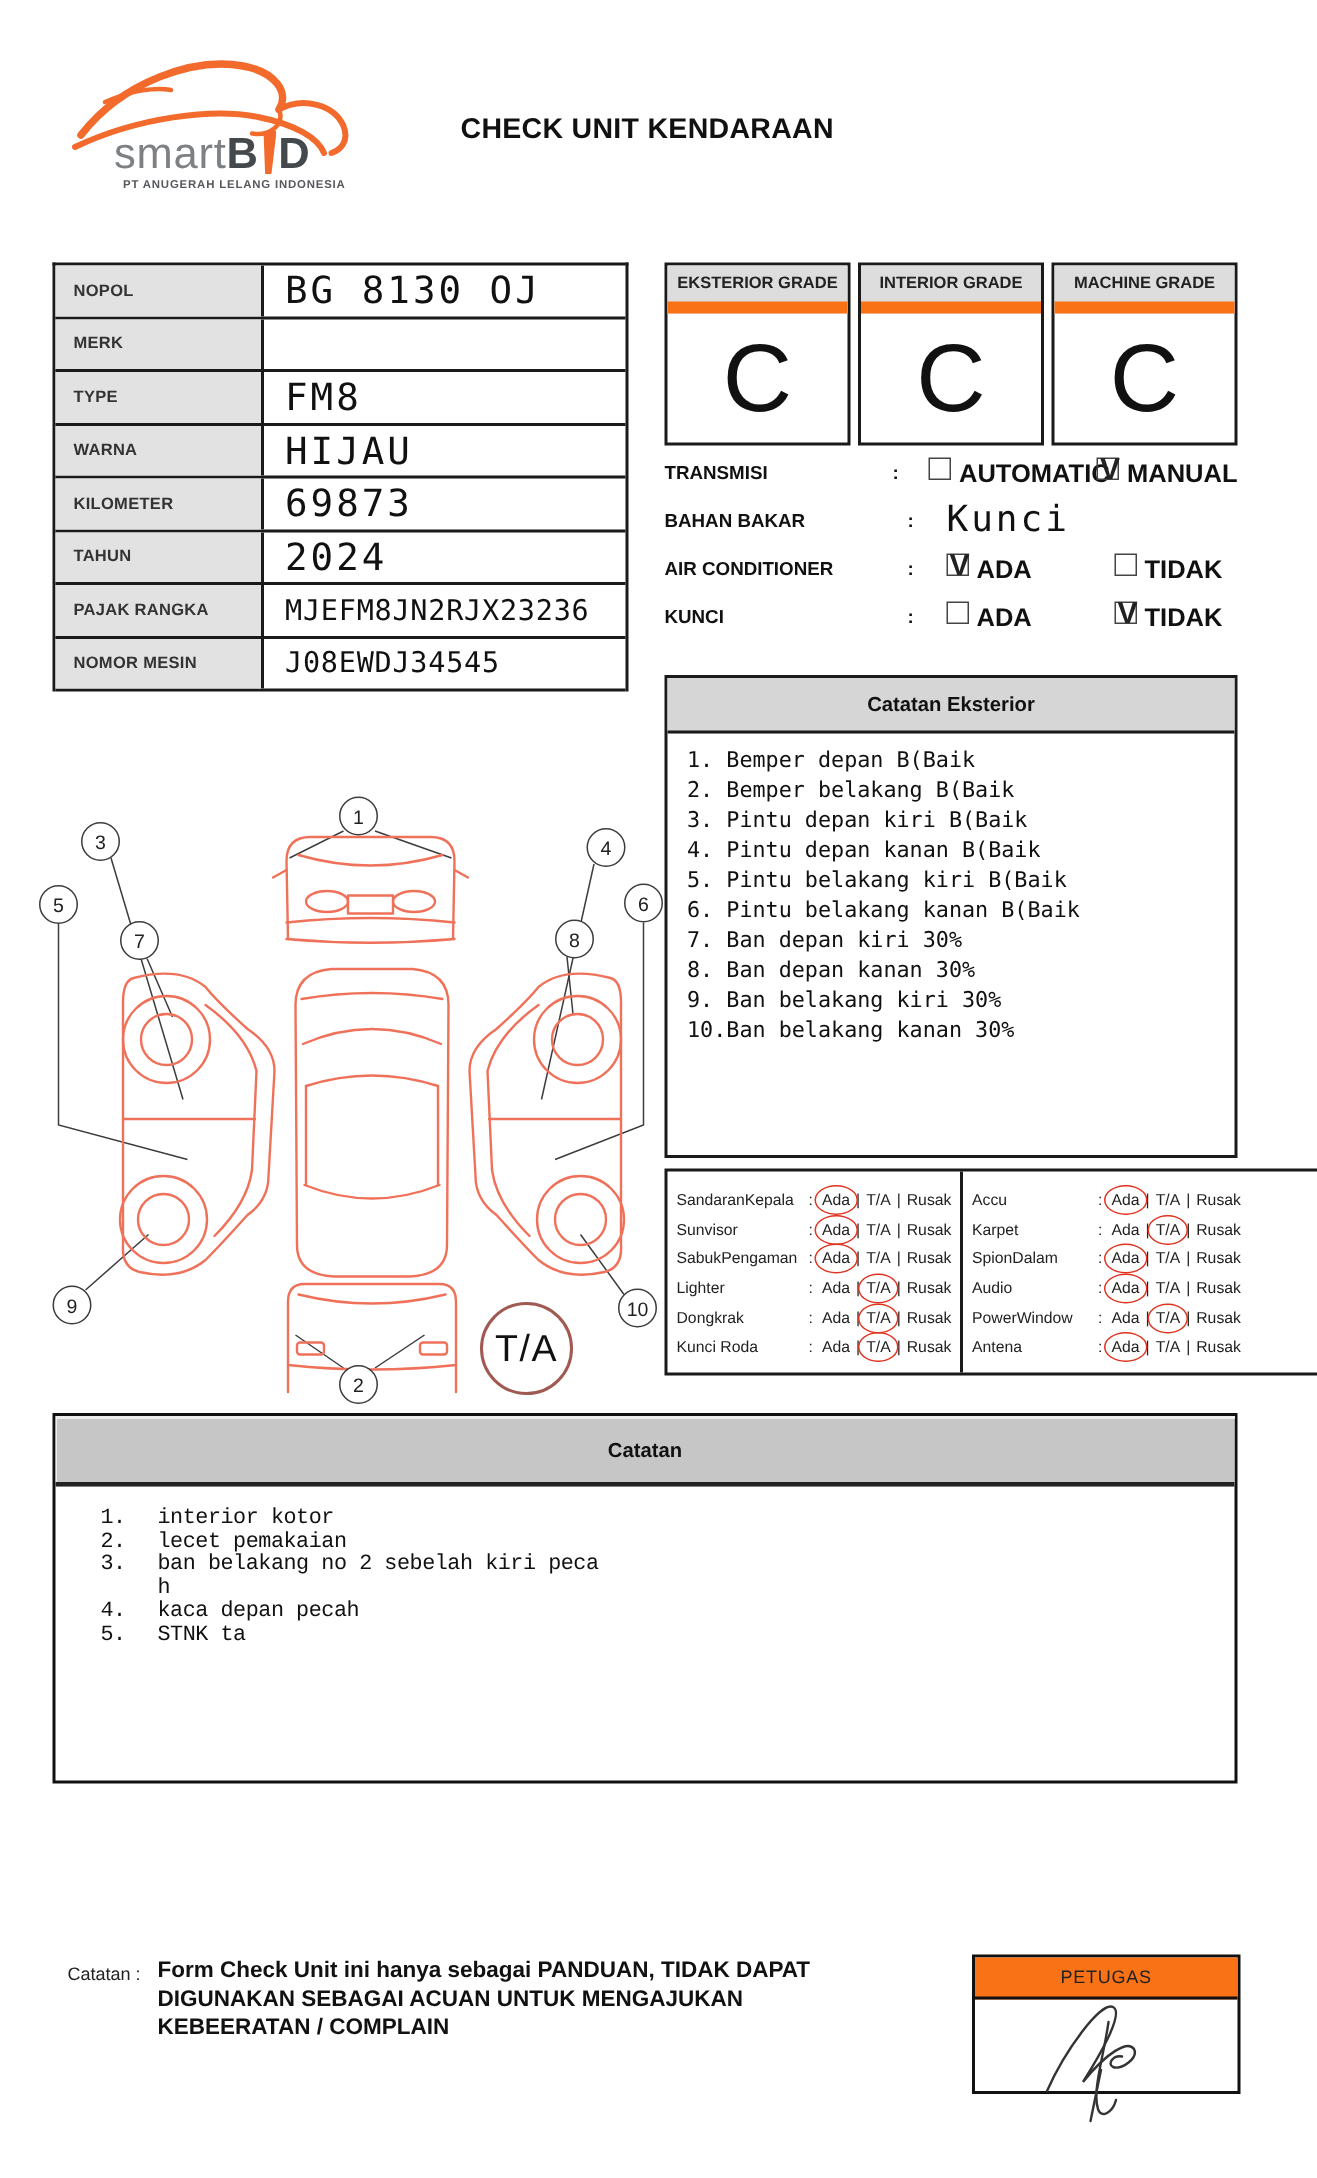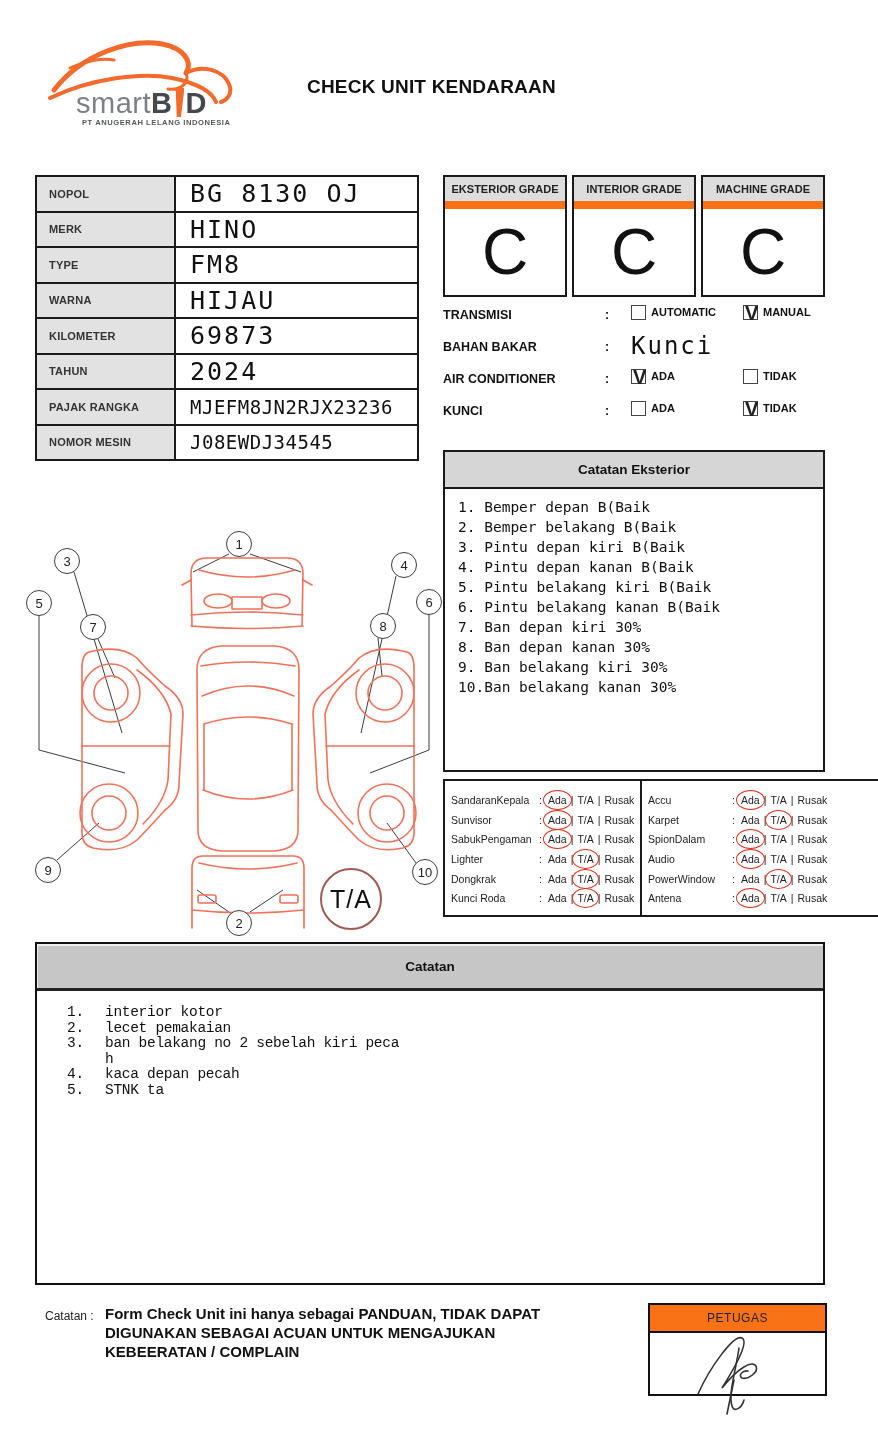--- a/index.html
+++ b/index.html
@@ -39,21 +39,21 @@
   .specs{position:absolute;left:443px;top:305px;width:382px;}
   .spec-row{display:flex;align-items:flex-start;height:32px;}
   .spec-label{width:162px;font-weight:700;font-size:12.5px;padding-top:3px;}
   .spec-colon{width:26px;font-weight:700;font-size:12.5px;padding-top:3px;}
   .spec-opts{flex:1;display:flex;}
   .spec-opt{display:flex;align-items:flex-start;width:112px;}
   .spec-opt:last-child{width:auto;}
   .cb{width:13px;height:13px;border:1.5px solid #444;margin-right:5px;position:relative;flex:none;}
   .cb.on::after{content:"V";position:absolute;left:1px;top:-3px;font-size:20px;font-weight:700;
                 line-height:1;color:#222;font-family:"Liberation Sans",sans-serif;}
-  .spec-optlabel{font-size:11px;font-weight:700;padding-top:1px;}
+  .spec-optlabel{font-size:17px;font-weight:700;padding-top:1px;}
   .spec-value{font-family:"DejaVu Sans Mono",monospace;font-size:24px;letter-spacing:2px;margin-top:-5px;}
 
   
   .cat-ext{position:absolute;left:443px;top:450px;width:382px;height:322px;border:2px solid #1a1a1a;
            box-sizing:border-box;background:#fff;}
   .box-h{background:#d6d6d6;border-bottom:2px solid #1a1a1a;text-align:center;font-weight:700;
          font-size:13.5px;padding:10px 0;}
   .cat-ext-body{padding:8px 0 0 13px;}
   .cat-ext-item{font-family:"DejaVu Sans Mono",monospace;font-size:14.5px;line-height:20px;white-space:pre;}
 
@@ -75,21 +75,21 @@
   
   .diagram{position:absolute;left:25px;top:518px;width:410px;height:420px;}
   .diagram svg{position:absolute;left:0;top:0;}
   .callout{position:absolute;width:26px;height:26px;border:1.6px solid #3c3c3c;border-radius:50%;
            background:#fff;display:flex;align-items:center;justify-content:center;font-size:13px;color:#222;box-sizing:border-box;}
   .badge-ta{position:absolute;left:295px;top:350px;width:62px;height:62px;border:2px solid #a05a52;
             border-radius:50%;display:flex;align-items:center;justify-content:center;font-size:25px;
             color:#111;letter-spacing:1px;box-sizing:border-box;background:#fff;}
 
   
-  .catatan{position:absolute;left:35px;top:942px;width:790px;height:343px;border:2px solid #111;
+  .catatan{position:absolute;left:35px;top:942px;width:790px;height:247px;border:2px solid #111;
            box-sizing:border-box;background:#fff;}
   .catatan .box-h{background:#c6c6c6;border-bottom:3px solid #222;box-shadow:inset 1px 2px 0 #eee;
                   height:44px;display:flex;align-items:center;justify-content:center;padding:0;}
   .catatan-body{padding:14px 0 0 30px;}
   .catatan-item{display:flex;font-family:"Liberation Mono",monospace;font-size:14.5px;line-height:15.5px;
                 letter-spacing:-.3px;color:#111;}
   .catatan-num{width:38px;flex:none;}
   .catatan-text{white-space:pre-line;}
 
   
@@ -123,21 +123,20 @@
 
   <div class="title">CHECK UNIT KENDARAAN</div>
 
   <div class="info-table">
     <div class="info-row">
         <div class="info-label">NOPOL</div>
         <div class="info-value">BG 8130 OJ</div>
       </div>
     <div class="info-row">
         <div class="info-label">MERK</div>
-        <div class="info-value">HINO</div>
       </div>
     <div class="info-row">
         <div class="info-label">TYPE</div>
         <div class="info-value">FM8</div>
       </div>
     <div class="info-row">
         <div class="info-label">WARNA</div>
         <div class="info-value">HIJAU</div>
       </div>
     <div class="info-row">

